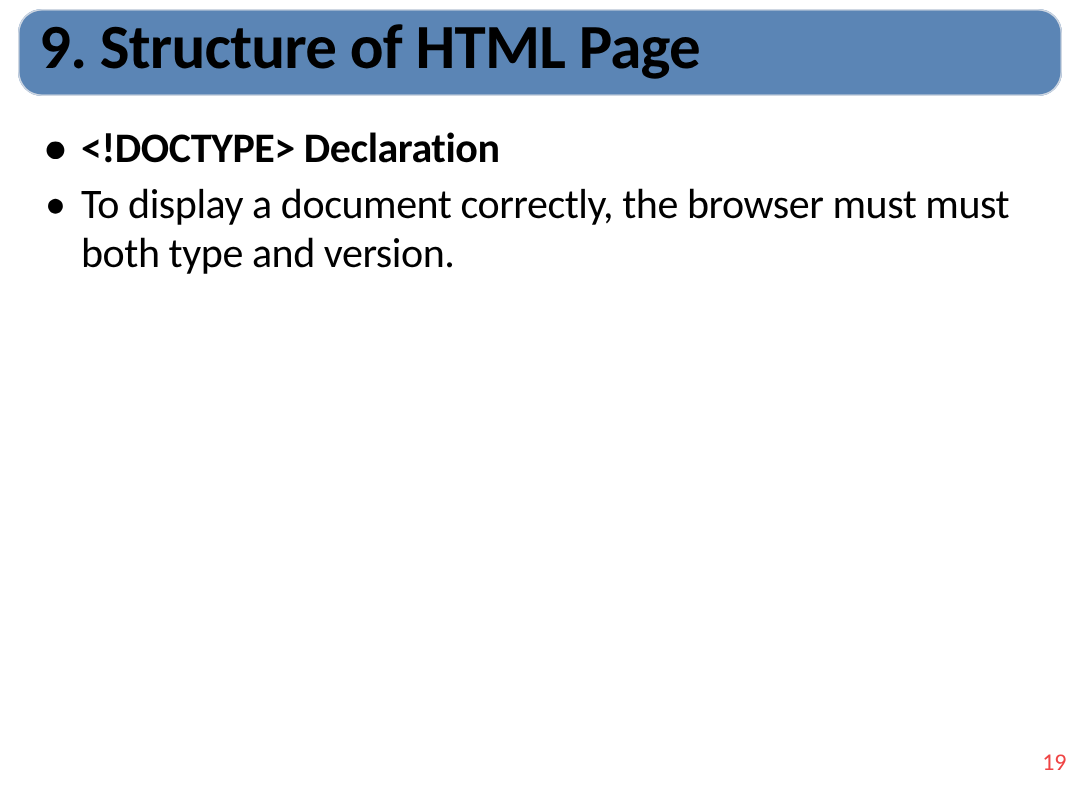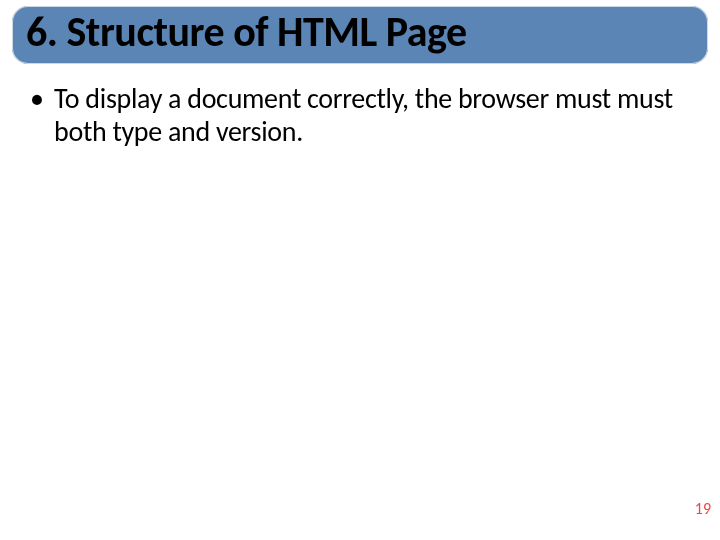--- a/index.html
+++ b/index.html
@@ -51,19 +51,20 @@
     bottom: 22px;
     font-size: 16px;
     color: #ef4444;
   }
 </style>
 </head>
 <body>
 
 <div class="slide">
   <div class="title-pill">
-    <h1>6. Structure of HTML Page</h1>
+    <h1>9. Structure of HTML Page</h1>
   </div>
   <ul class="bullets">
+    <li class="bold">&lt;!DOCTYPE&gt; Declaration</li>
     <li>To display a document correctly, the browser must must both type and version.</li>
   </ul>
   <div class="page-num">19</div>
 </div>
 
 </body></html>

